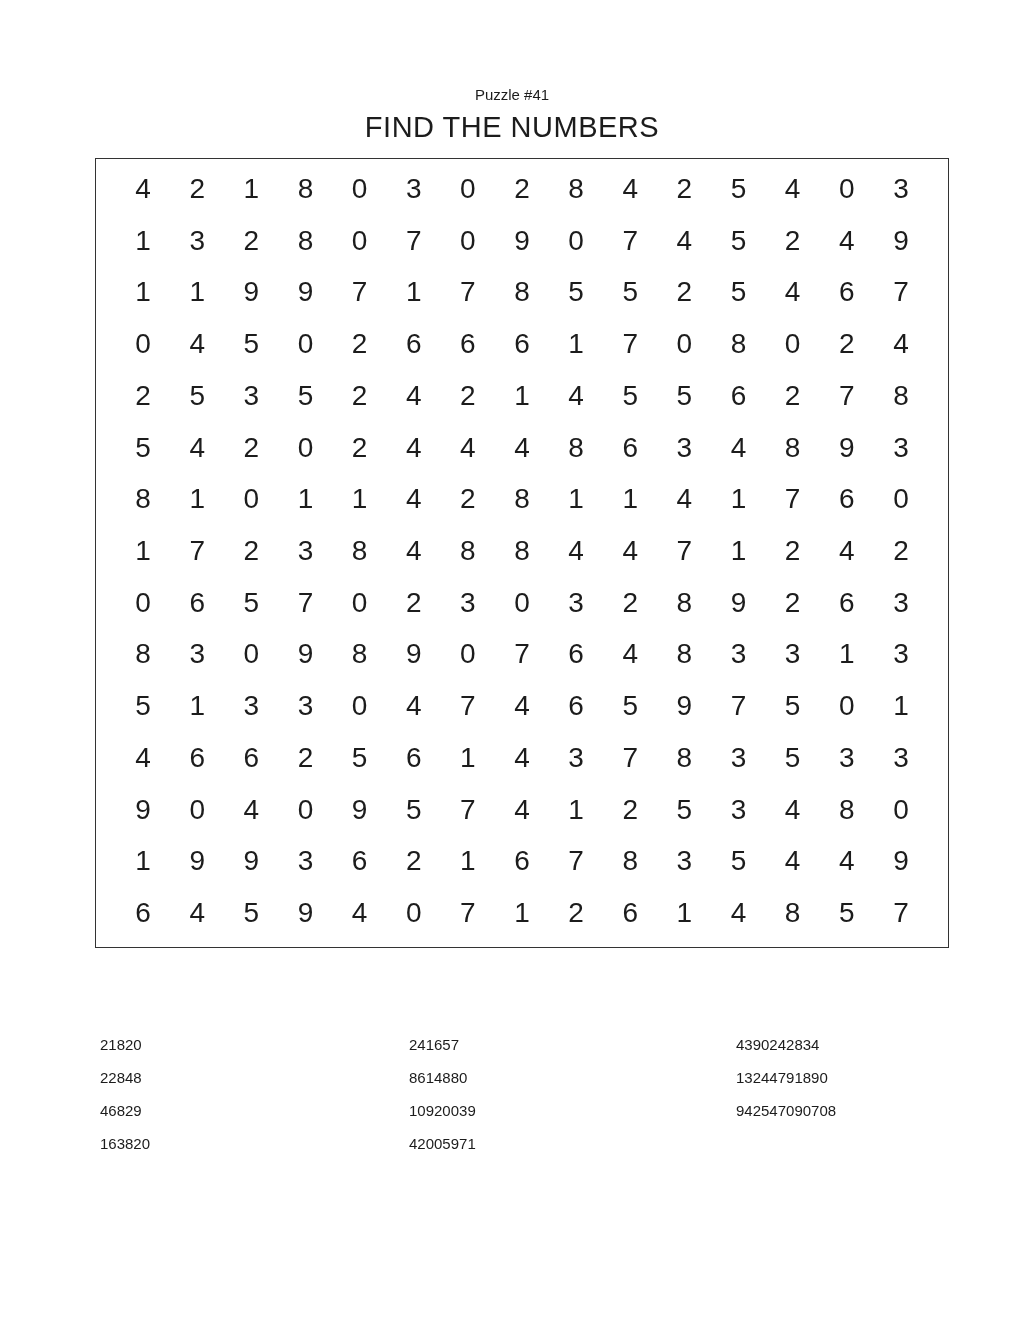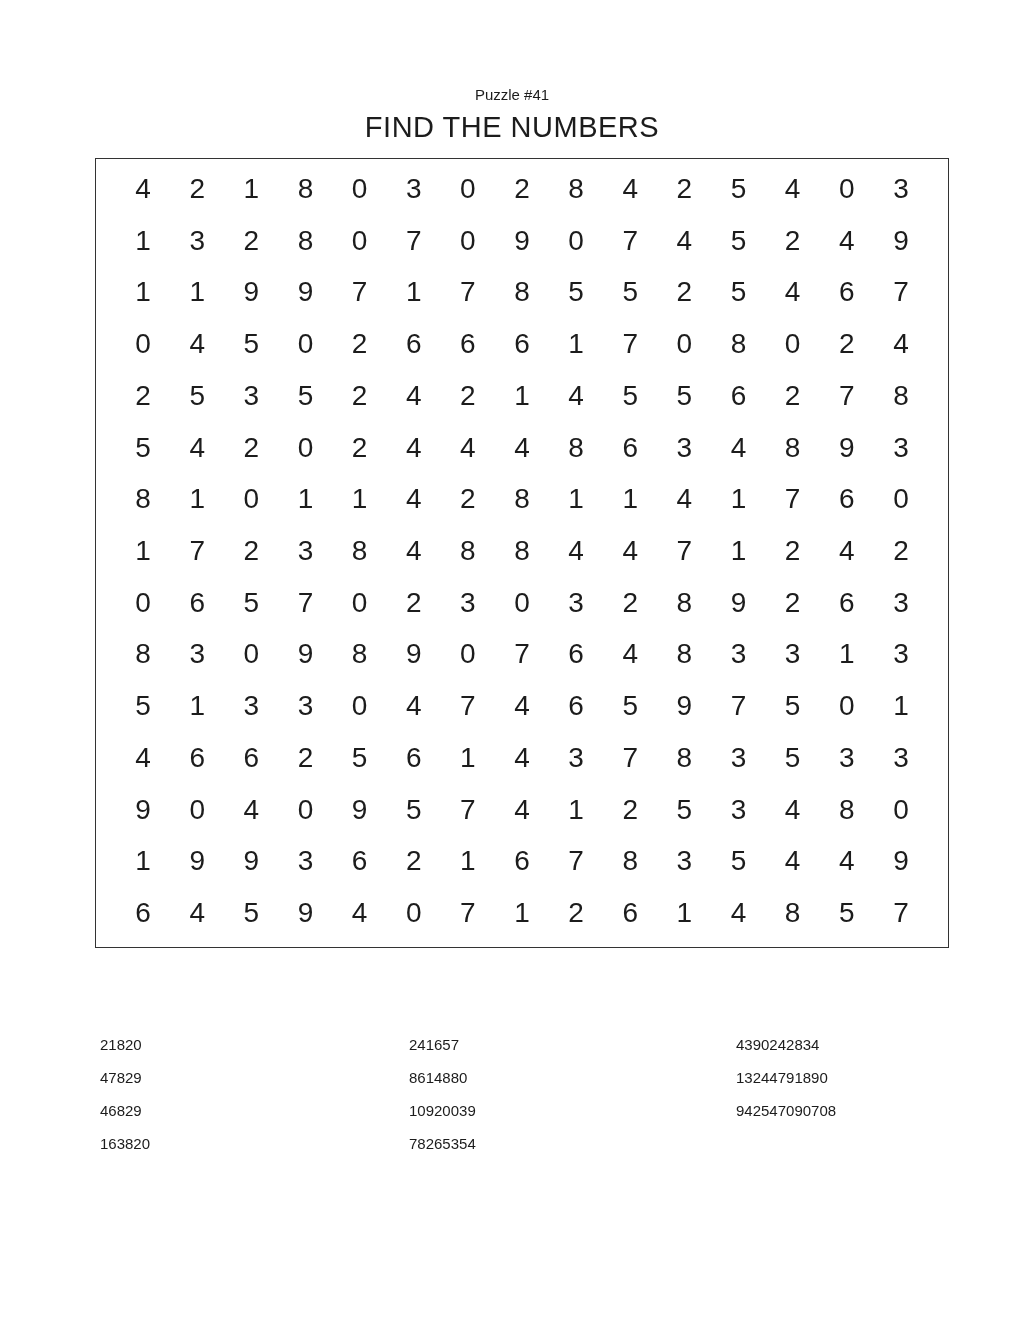--- a/index.html
+++ b/index.html
@@ -311,29 +311,29 @@
       <span class="cell">1</span>
       <span class="cell">4</span>
       <span class="cell">8</span>
       <span class="cell">5</span>
       <span class="cell">7</span>
     </div>
 
   <div class="find-list">
     <div class="find-list-column col-0">
         <div class="find-number">21820</div>
-        <div class="find-number">47829</div>
+        <div class="find-number">22848</div>
         <div class="find-number">46829</div>
         <div class="find-number">163820</div>
       </div>
     <div class="find-list-column col-1">
         <div class="find-number">241657</div>
         <div class="find-number">8614880</div>
         <div class="find-number">10920039</div>
-        <div class="find-number">78265354</div>
+        <div class="find-number">42005971</div>
       </div>
     <div class="find-list-column col-2">
         <div class="find-number">4390242834</div>
         <div class="find-number">13244791890</div>
         <div class="find-number">942547090708</div>
       </div>
   </div>
 
 </div>
 

